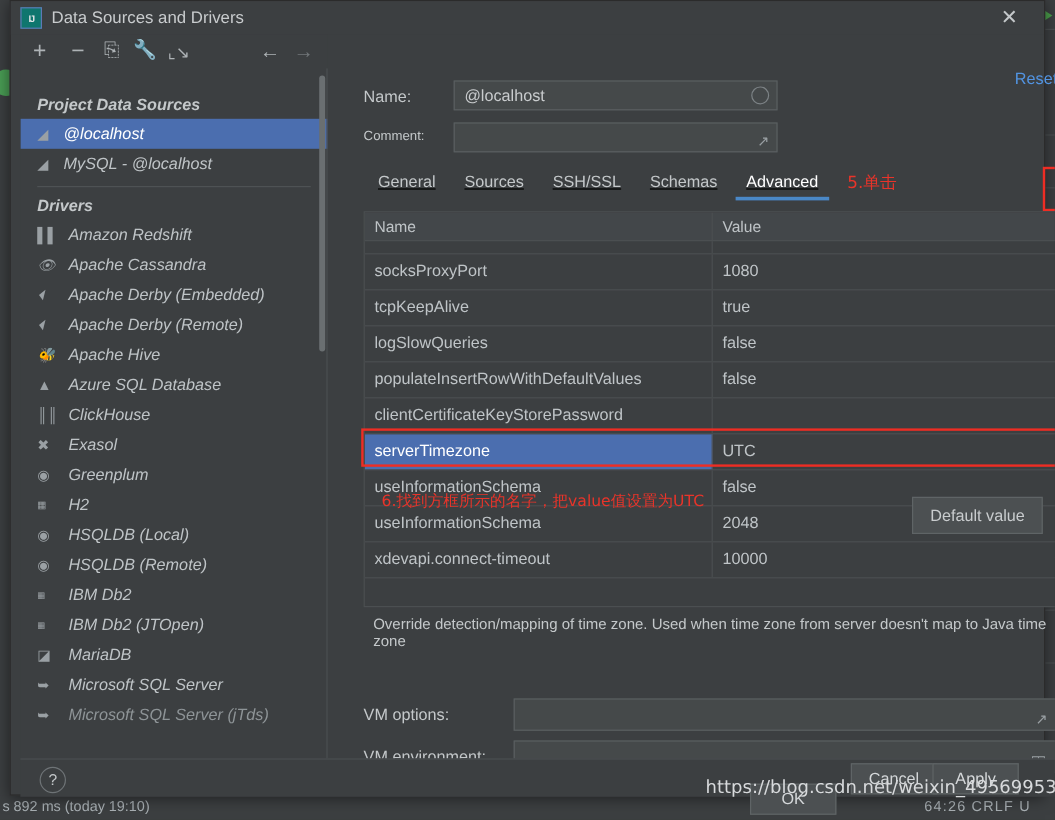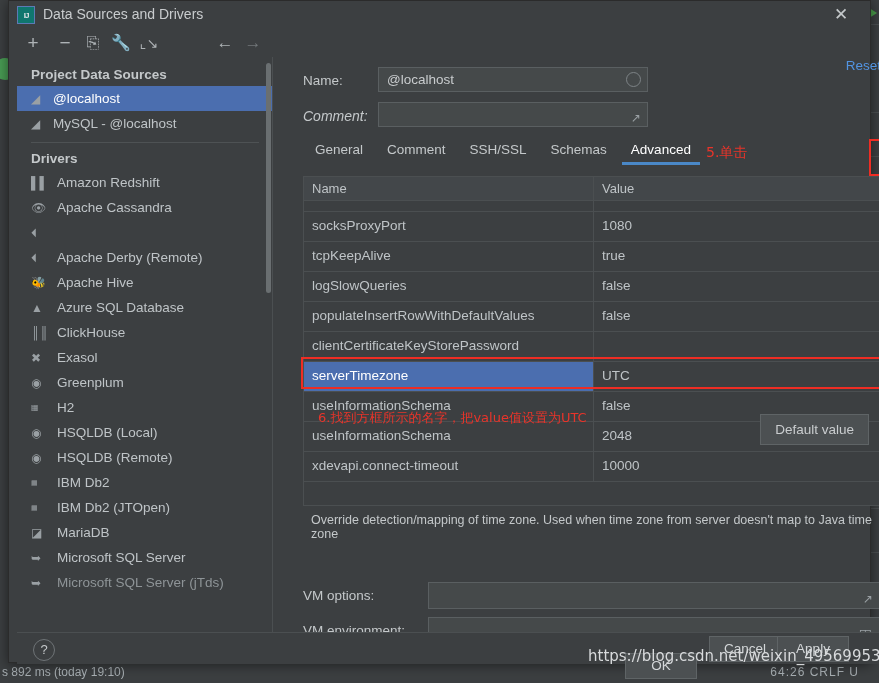--- a/index.html
+++ b/index.html
@@ -39,21 +39,21 @@
   .title-text { position:absolute; left:34px; top:5px; font-size:14px; color:#c9ccce; }
   .close-btn { position:absolute; right:18px; top:4px; width:22px; height:20px; color:#c4c8ca;
     font-size:17px; text-align:center; line-height:19px; cursor:default; }
 
   
   .left-panel { position:absolute; left:8px; top:28px; width:256px; height:603px;
     background:#3c3f41; }
   .lp-toolbar { position:relative; height:28px; }
   .tb-ico { position:absolute; top:4px; color:#aeb3b6; font-size:16px; width:20px; text-align:center;
      line-height:20px; }
-  .lp-list { position:absolute; left:0; top:32px; width:256px; height:575px; overflow:hidden; }
+  .lp-list { position:absolute; left:0; top:45px; width:256px; height:575px; overflow:hidden;font-style:italic; }
   .group-head { padding:6px 14px 4px 14px; font-size:13.5px; font-weight:bold; color:#c4c8ca; }
   .ds-row { display:flex; align-items:center; height:25px; padding-left:14px; font-size:13.5px;
     color:#bfc4c7; }
   .ds-row.sel { background:#4b6eaf; color:#ffffff; }
   .ds-ico { width:22px; height:16px; display:flex; align-items:center; color:#9aa0a4; font-size:12px; }
   .divider { margin:6px 14px 2px 14px; height:1px; background:#4e5254; }
   .drv-row { display:flex; align-items:center; height:25px; padding-left:14px; font-size:13.5px;
     color:#bfc4c7; }
   .drv-ico { width:26px; height:18px; display:flex; align-items:center; justify-content:flex-start;
     color:#9aa0a4; font-size:12px; }
@@ -66,21 +66,21 @@
   .field-label { position:absolute; }
   .inp { position:absolute; background:#45494a; border:1px solid #5a5f61; height:25px;
      color:#c9ccce; font-size:13.5px; padding:0 8px; line-height:23px; }
   .inp .circ { position:absolute; right:6px; top:4px; width:15px; height:15px; border-radius:50%;
      border:1px solid #7d8386; }
   .inp .expand { position:absolute; right:6px; top:4px; color:#9aa0a4; font-size:12px; }
   .inp .env { position:absolute; right:7px; top:3px; color:#9aa0a4; font-size:14px; }
   .reset-link { position:absolute; right:18px; top:42px; color:#5294e2; font-size:13.5px; cursor:pointer;}
 
   
-  .tabs { position:absolute; left:10px; top:108px; height:32px; display:flex; align-items:flex-start;}
+  .tabs { position:absolute; left:10px; top:108px; height:32px; display:flex; align-items:center;text-decoration:underline;}
   .tab { font-size:13.5px; color:#c4c8ca; padding:5px 12px 8px 12px; position:relative; }
   .tab.active { color:#ffffff; }
   .tab.active:after { content:""; position:absolute; left:3px; right:3px; bottom:0; height:3px;
      background:#4a88c7; }
   .tab-hl { position:absolute; left:576px; top:110px; width:95px; height:37px;
      border:2px solid #ee2d24; }
   .anno { position:absolute; color:#e8342a; font-size:14px; font-family:"DejaVu Sans", sans-serif; white-space:nowrap; }
 
   
   .table-wrap { position:absolute; left:10px; top:147px; width:588px; height:330px;
@@ -186,20 +186,21 @@
         <div class="drv-row">
           <span class="drv-ico">▌▌</span>
           <span>Amazon Redshift</span>
           </div>
         <div class="drv-row">
           <span class="drv-ico">👁</span>
           <span>Apache Cassandra</span>
           </div>
         <div class="drv-row">
           <span class="drv-ico">⏴</span>
+          <span>Apache Derby (Embedded)</span>
           </div>
         <div class="drv-row">
           <span class="drv-ico">⏴</span>
           <span>Apache Derby (Remote)</span>
           </div>
         <div class="drv-row">
           <span class="drv-ico">🐝</span>
           <span>Apache Hive</span>
           </div>
         <div class="drv-row">
@@ -257,31 +258,31 @@
     </div>
 
     <div class="right-panel">
 
       <div class="field-label" style="left:10px; top:44px; font-size:13.5px; color:#c4c8ca;">Name:</div>
       <div class="inp" style="left:85px; top:38px; width:270px;">
         <span>@localhost</span>
         <span class="circ"></span>
       </div>
 
-      <div class="field-label" style="left:10px; top:79px; font-size:14px; color:#c4c8ca;font-style:italic;">Comment:</div>
+      <div class="field-label" style="left:10px; top:79px; font-size:11px; color:#c4c8ca;">Comment:</div>
       <div class="inp" style="left:85px; top:73px; width:270px;">
         <span></span>
         <span class="expand">↗</span>
       </div>
 
       <div class="reset-link" style="top:29px;padding-left:36px;">Reset</div>
 
       <div class="tabs">
         <div class="tab">General</div>
-        <div class="tab">Comment</div>
+        <div class="tab">Sources</div>
         <div class="tab">SSH/SSL</div>
         <div class="tab">Schemas</div>
         <div class="tab active">Advanced</div>
       </div>
       <div class="tab-hl"></div>
       <div class="anno" style="left:413px; top:115px;">5.单击</div>
 
       <div class="table-wrap">
         <div class="th">
           <div class="c1">Name</div>

